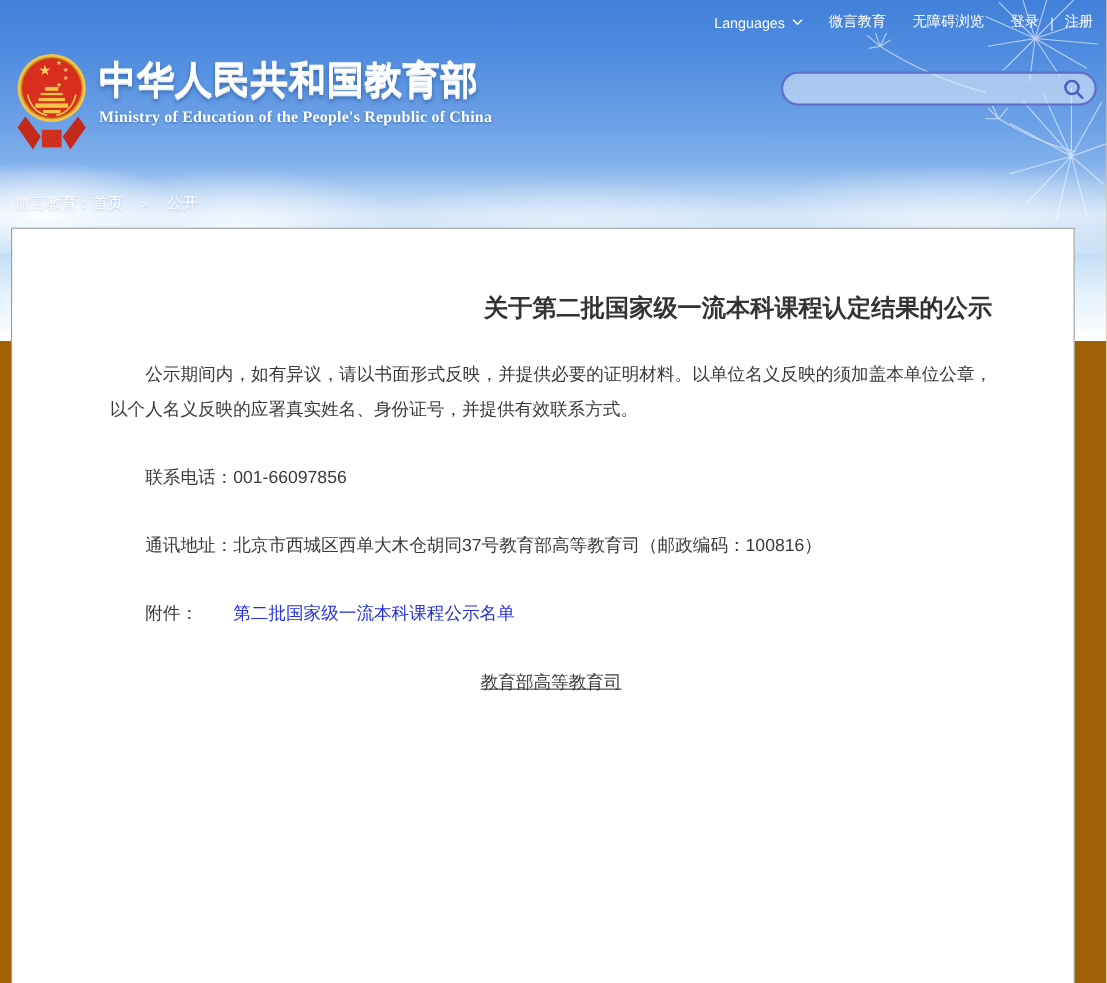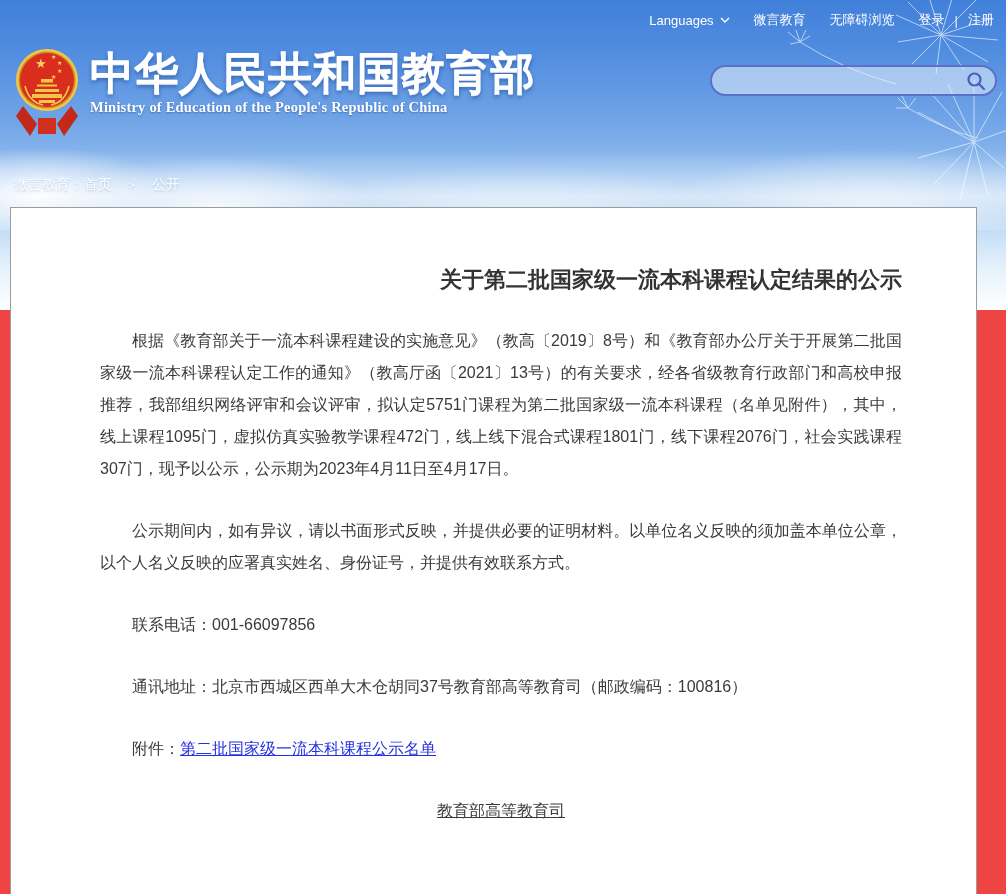--- a/index.html
+++ b/index.html
@@ -1,18 +1,18 @@
 <!DOCTYPE html>
 <html><head>
 <meta charset="utf-8">
 <style>
   * { box-sizing: border-box; }
   html,body { margin:0; padding:0; }
   body { font-family: "Liberation Sans", "DejaVu Sans", sans-serif; background:#fff; }
-  .page { position:relative; width:1006px; height:894px; overflow:hidden; background:#ef4444; }
+  .page { position:relative; width:1006px; height:894px; overflow:hidden; background:#a16207; }
 
   
   .sky { position:absolute; top:0; left:0; width:1006px; height:310px;
     background: linear-gradient(180deg,#4180da 0%,#4f8bdf 15%,#6fa3e7 38%,#96c0ef 58%,#c2ddf6 74%,#e4f1fb 86%,#ffffff 100%); }
   .clouds { position:absolute; top:0; left:0; width:1006px; height:230px; pointer-events:none;
     background:
       radial-gradient(ellipse 190px 70px at 40px 196px,  rgba(255,255,255,.95), rgba(255,255,255,0) 70%),
       radial-gradient(ellipse 230px 80px at 215px 212px, rgba(255,255,255,.85), rgba(255,255,255,0) 70%),
       radial-gradient(ellipse 300px 70px at 520px 218px, rgba(255,255,255,.55), rgba(255,255,255,0) 75%),
       radial-gradient(ellipse 280px 85px at 870px 210px, rgba(255,255,255,.6),  rgba(255,255,255,0) 72%),
@@ -21,21 +21,21 @@
 
   
   .topbar { position:absolute; top:11px; right:12px; display:flex; align-items:center; gap:24px;
     color:#fff; font-size:13px; z-index:5; }
   .topbar a { color:#fff; text-decoration:none; cursor:pointer; display:flex; align-items:center; gap:6px; }
   .topbar .sep { margin:0 -14px; opacity:.9; }
 
   
   .brand { position:absolute; top:46px; left:15px; display:flex; align-items:flex-start; z-index:4; }
   .brand-text { margin-left:11px; }
-  .site-title { font-size:44px; font-weight:bold; color:#fff; line-height:46px; margin-top:4px; letter-spacing:.5px;
+  .site-title { font-size:34px; font-weight:bold; color:#fff; line-height:46px; margin-top:4px; letter-spacing:.5px;
     text-shadow: 0 1px 0 #e8f0fa, 0 3px 4px rgba(20,58,128,.55); }
   .site-subtitle { font-size:14.5px; font-weight:bold; color:#fff; margin-top:3px; letter-spacing:.2px;
     text-shadow: 0 1px 2px rgba(20,58,128,.5); font-family: Liberation Serif, serif; }
 
   
   .searchbox { position:absolute; top:65px; left:710px; width:287px; height:31px; z-index:5;
     border:2px solid #5e6fc7; border-radius:17px; background:rgba(231,242,252,.55);
     display:flex; align-items:center; }
   .searchbox input { flex:1; min-width:0; background:transparent; border:none; outline:none;
     padding:0 6px 0 14px; font-size:14px; color:#333; font-family:inherit; }
@@ -46,21 +46,21 @@
     text-shadow:0 1px 2px rgba(90,130,190,.4); }
   .breadcrumb a { color:#fff; text-decoration:none; cursor:pointer; }
   .breadcrumb .bsep { margin:0 14px; font-size:12px; }
 
   
   .panel { position:absolute; top:207px; left:10px; width:967px; min-height:780px; z-index:3;
     background:#fff; border:1px solid #9c9c9c; padding:57px 74px 30px 89px; }
   .panel h1 { margin:0; font-size:22px; line-height:30px; font-weight:bold; color:#333; text-align:right; }
   .panel p { font-size:16px; line-height:32px; color:#3a3a3a; margin:30px 0; text-indent:2em; text-align:justify; }
   .panel p.signature { text-align:center; text-indent:0; margin-top:30px;text-decoration:underline; }
-  .att-link { color:#2430e0; text-decoration:underline; cursor:pointer; }
+  .att-link { color:#2430e0; cursor:pointer;margin-left:32px; }
 </style>
 </head>
 <body>
 
 <div class="page">
 
   <div class="sky"></div>
   <div class="clouds"></div>
 
   <svg class="dandelions" width="270" height="220" viewBox="0 0 270 220">
@@ -123,21 +123,20 @@
       </svg>
     </button>
   </div>
 
   <div class="breadcrumb">
     <span>微言教育：</span><a>首页</a><span class="bsep">＞</span><a>公开</a>
   </div>
 
   <main class="panel">
     <h1>关于第二批国家级一流本科课程认定结果的公示</h1>
-    <p>根据《教育部关于一流本科课程建设的实施意见》（教高〔2019〕8号）和《教育部办公厅关于开展第二批国家级一流本科课程认定工作的通知》（教高厅函〔2021〕13号）的有关要求，经各省级教育行政部门和高校申报推荐，我部组织网络评审和会议评审，拟认定5751门课程为第二批国家级一流本科课程（名单见附件），其中，线上课程1095门，虚拟仿真实验教学课程472门，线上线下混合式课程1801门，线下课程2076门，社会实践课程307门，现予以公示，公示期为2023年4月11日至4月17日。</p>
     <p>公示期间内，如有异议，请以书面形式反映，并提供必要的证明材料。以单位名义反映的须加盖本单位公章，以个人名义反映的应署真实姓名、身份证号，并提供有效联系方式。</p>
     <p>联系电话：001-66097856</p>
     <p>通讯地址：北京市西城区西单大木仓胡同37号教育部高等教育司（邮政编码：100816）</p>
     <p>
       <span>附件：</span><a class="att-link">第二批国家级一流本科课程公示名单</a>
     </p>
     <p class="signature">教育部高等教育司</p>
   </main>
 
 </div>

